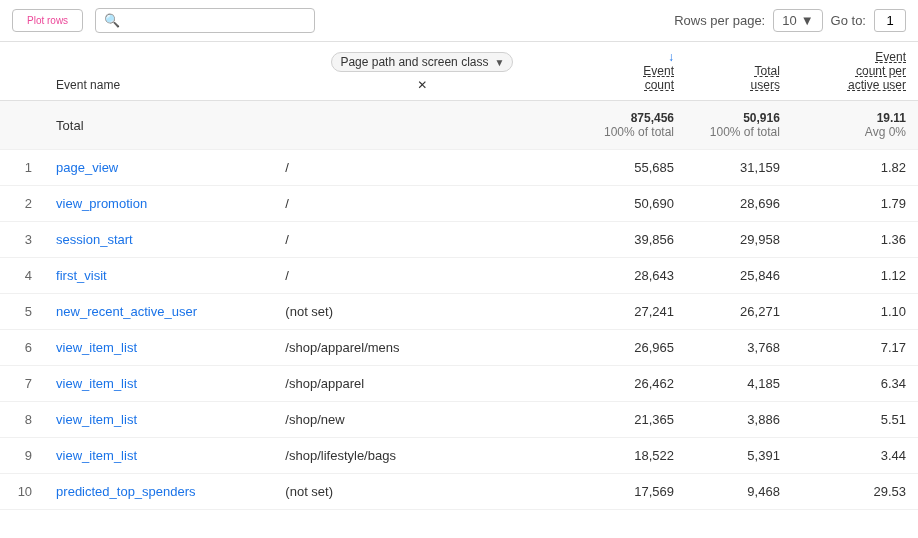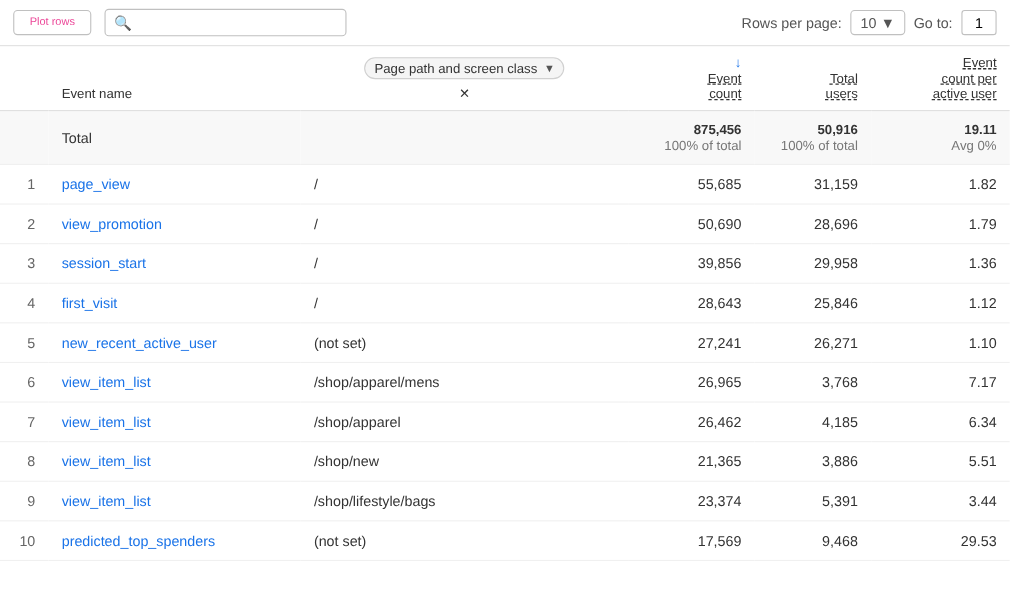--- a/index.html
+++ b/index.html
@@ -316,21 +316,21 @@
         <td><a class="event-link" href="#">view_item_list</a></td>
         <td>/shop/new</td>
         <td class="numeric">21,365</td>
         <td class="numeric">3,886</td>
         <td class="numeric">5.51</td>
       </tr>
       <tr>
         <td class="row-num">9</td>
         <td><a class="event-link" href="#">view_item_list</a></td>
         <td>/shop/lifestyle/bags</td>
-        <td class="numeric">23,374</td>
+        <td class="numeric">18,522</td>
         <td class="numeric">5,391</td>
         <td class="numeric">3.44</td>
       </tr>
       <tr>
         <td class="row-num">10</td>
         <td><a class="event-link" href="#">predicted_top_spenders</a></td>
         <td>(not set)</td>
         <td class="numeric">17,569</td>
         <td class="numeric">9,468</td>
         <td class="numeric">29.53</td>

